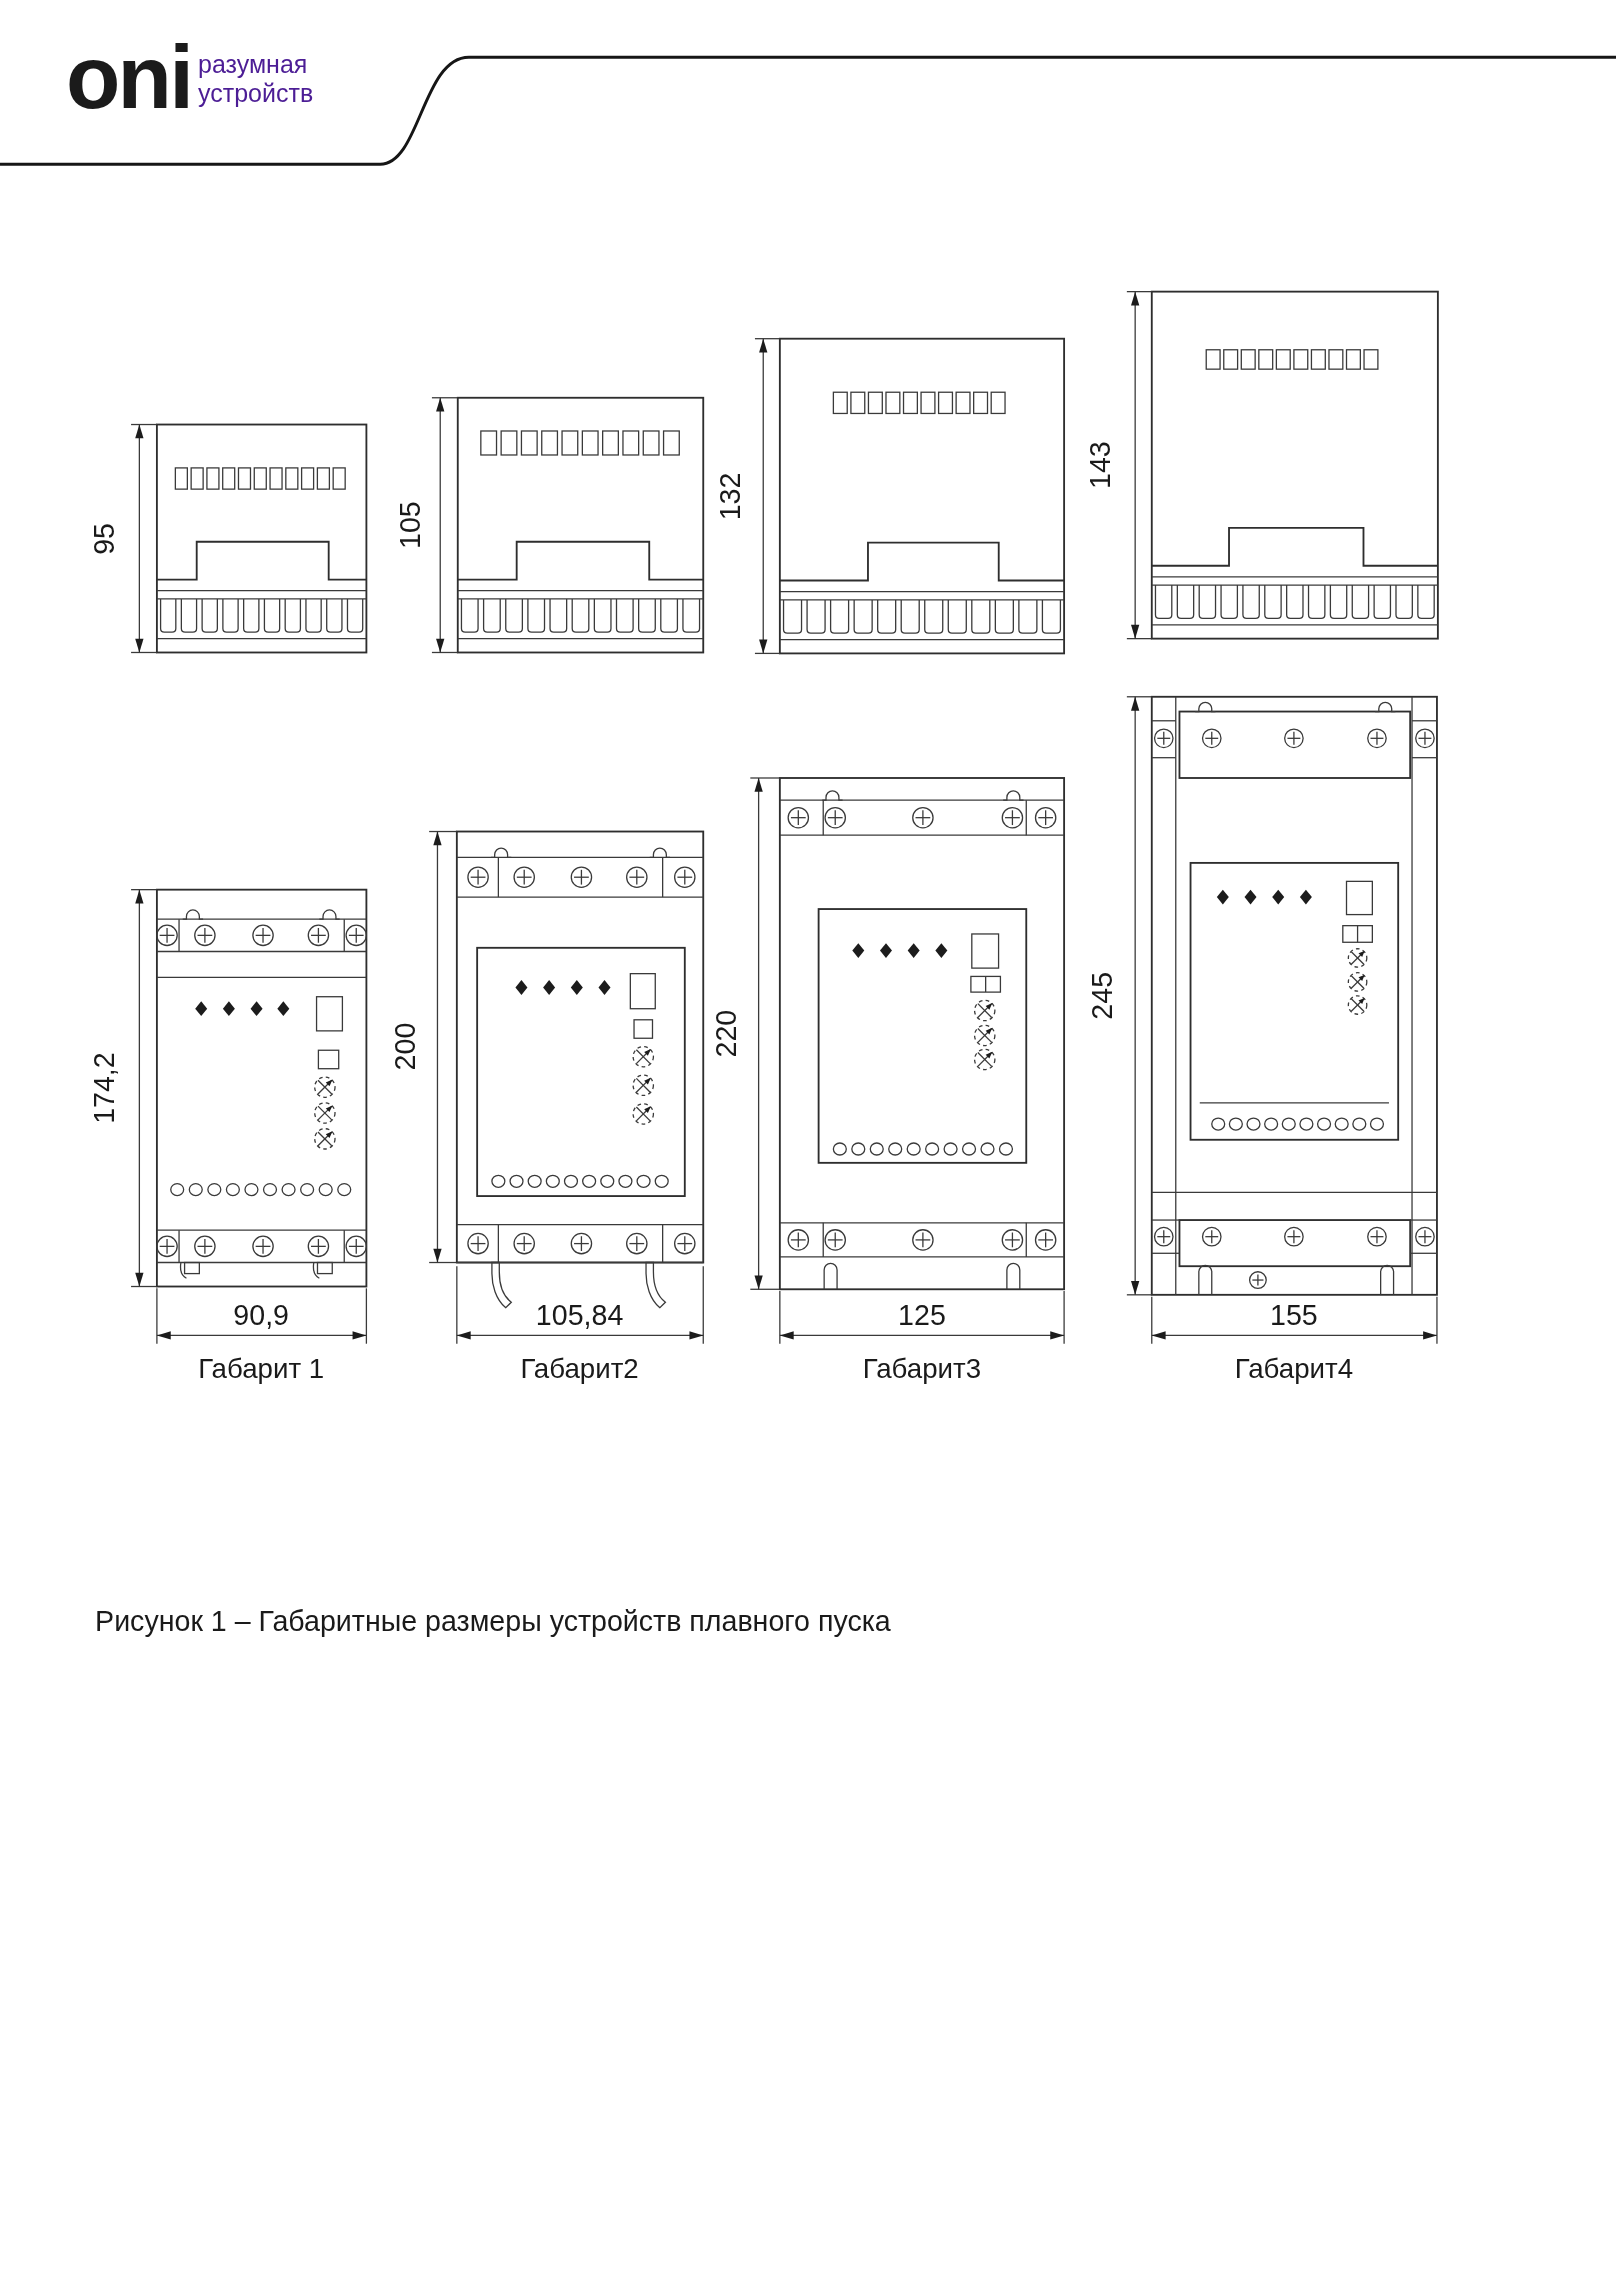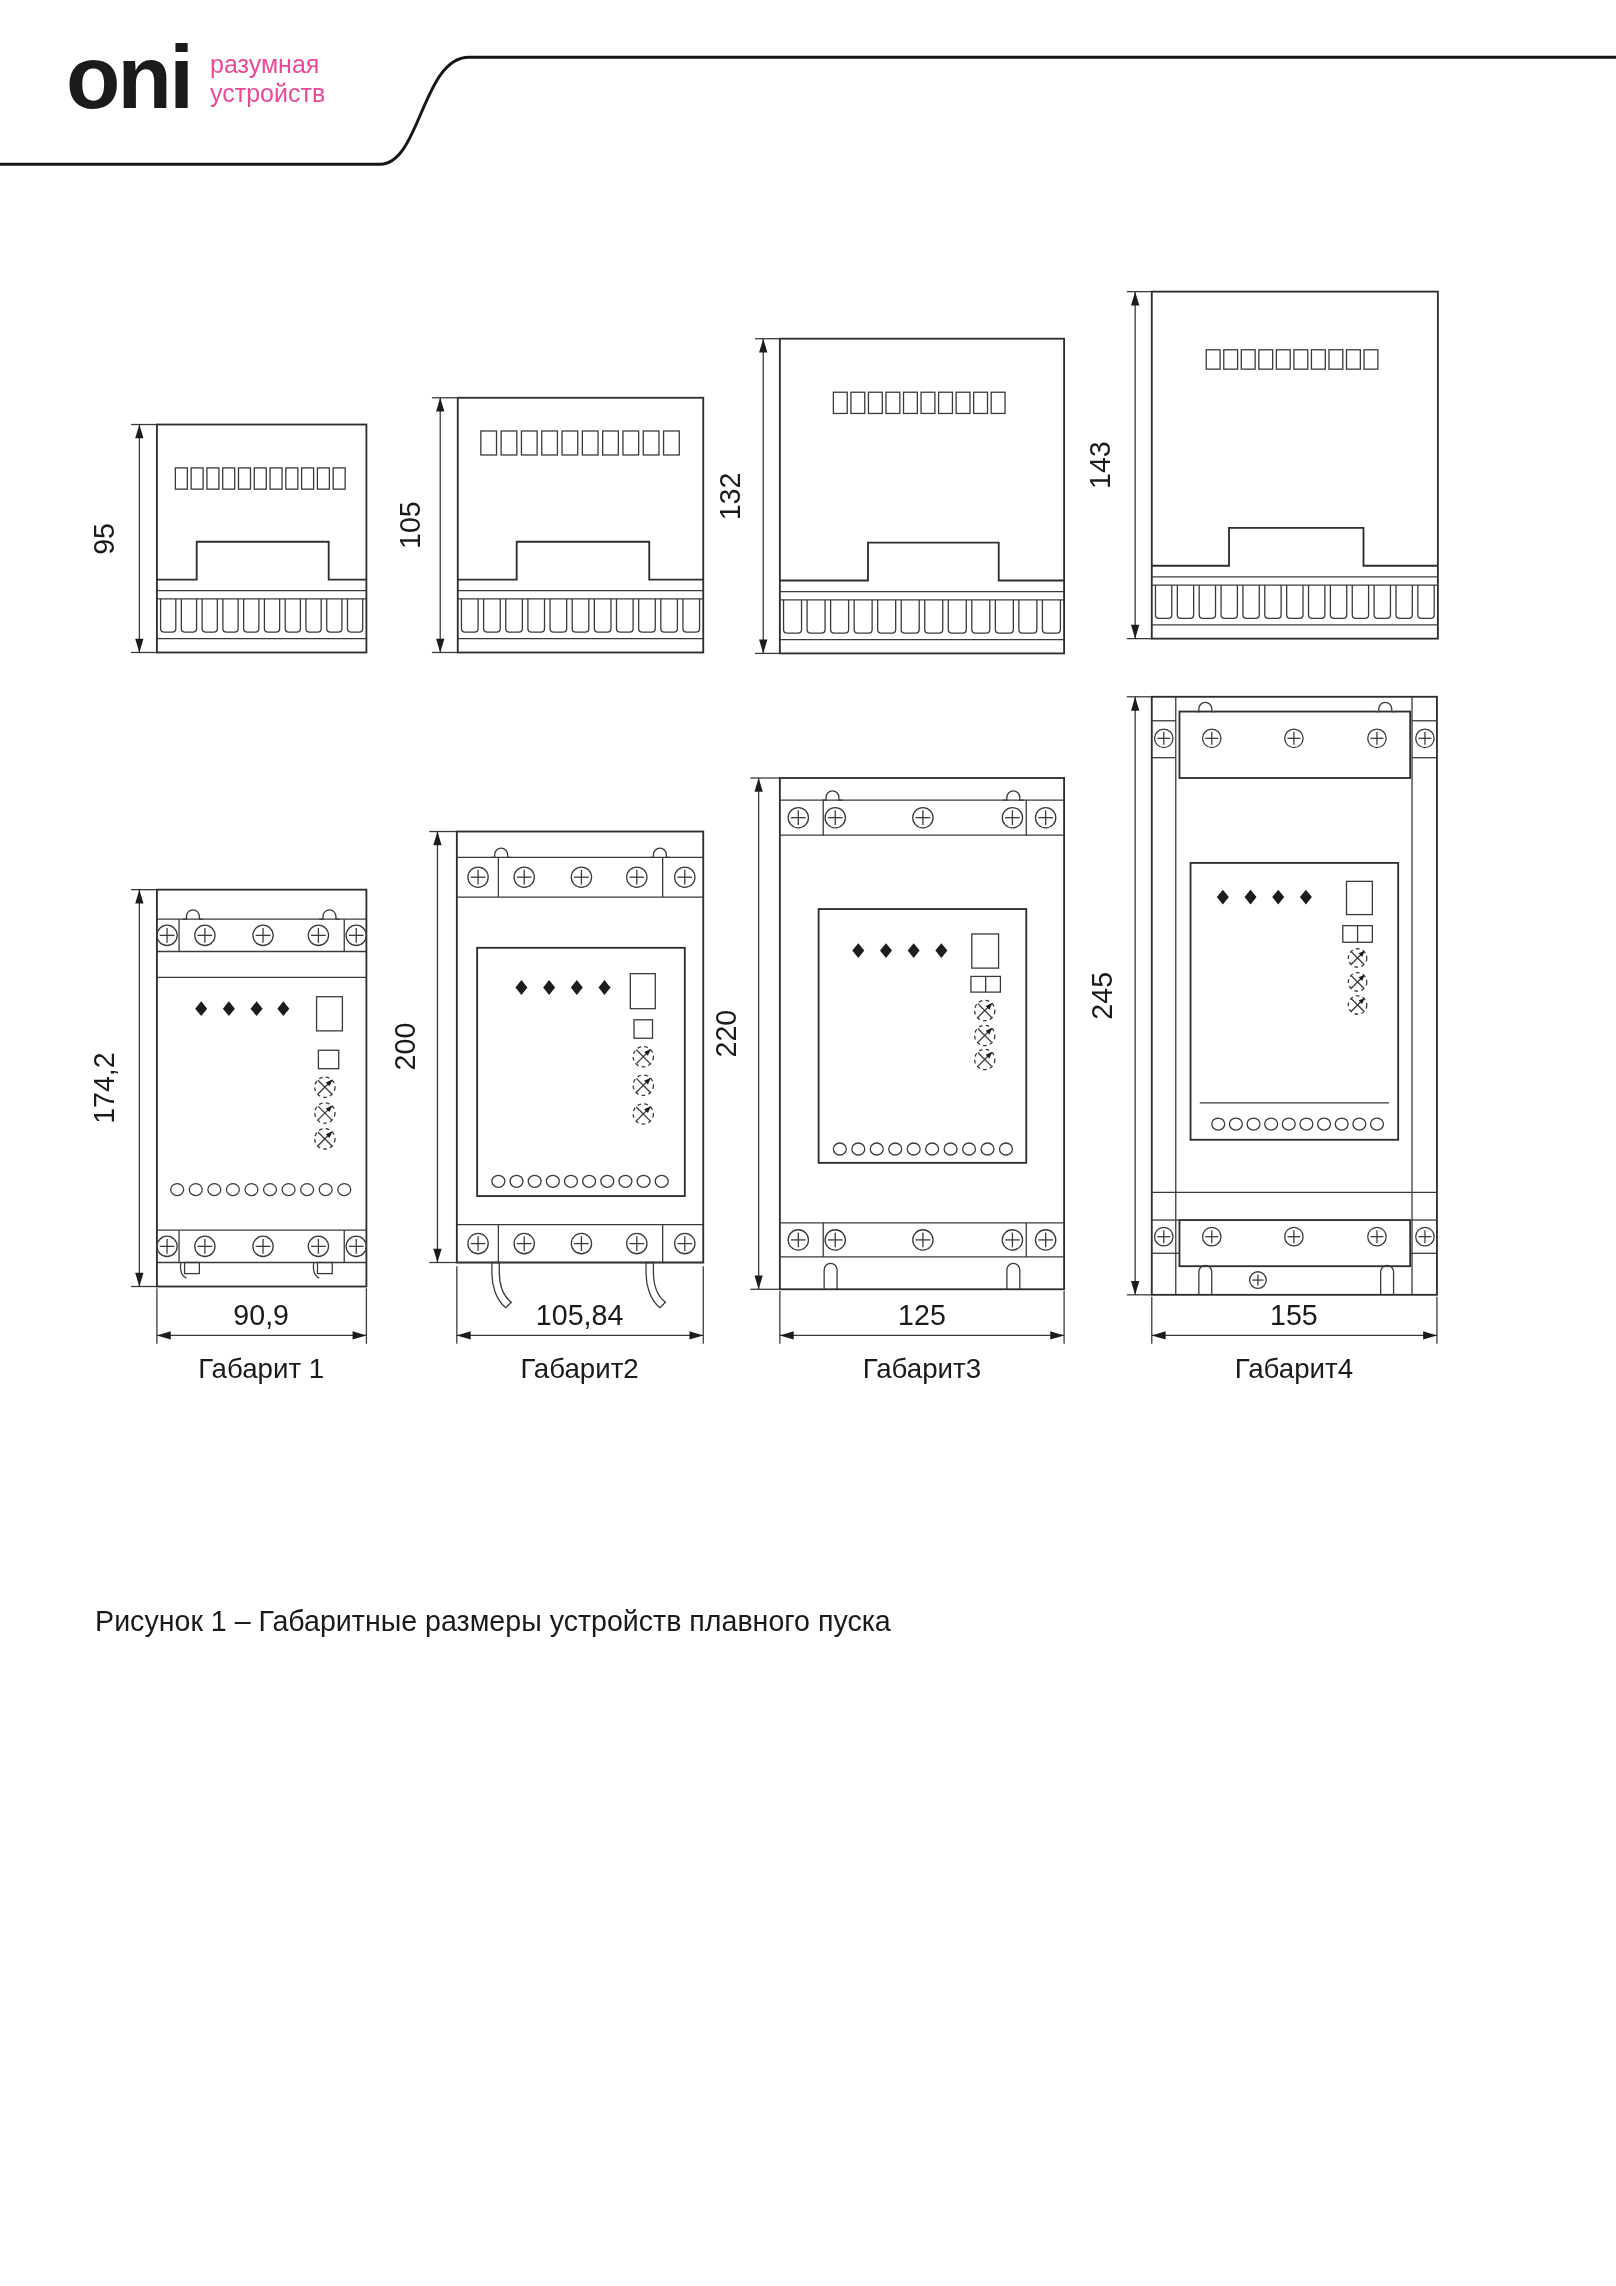--- a/index.html
+++ b/index.html
@@ -10,21 +10,21 @@
   .thin{stroke:#3a3a3a;stroke-width:1.4;fill:none;}
   .dsh{stroke:#3a3a3a;stroke-width:1.4;fill:none;stroke-dasharray:4 3.5;}
   .blk{fill:#1c1c1c;stroke:none;}
   .swoosh{stroke:#161616;stroke-width:3.2;fill:none;}
   text{fill:#1a1a1a;}
   .dim{font-size:31px;}
   .cap{font-size:30px;}
   .fig{font-size:31px;}
   .logo{position:absolute;left:66px;top:33px;font-size:89px;font-weight:bold;
         letter-spacing:-2.8px;color:#1b1b1b;line-height:1;}
-  .tagline{position:absolute;left:210px;top:50px;font-size:25px;color:#ec4899;line-height:1.16;}
+  .tagline{position:absolute;left:198px;top:50px;font-size:25px;color:#4c1d95;line-height:1.16;}
 </style>
 </head>
 <body>
 
 <div id="page">
 
   <div class="logo">oni</div>
   <div class="tagline">
     <div>разумная</div>
     <div>устройств</div>

